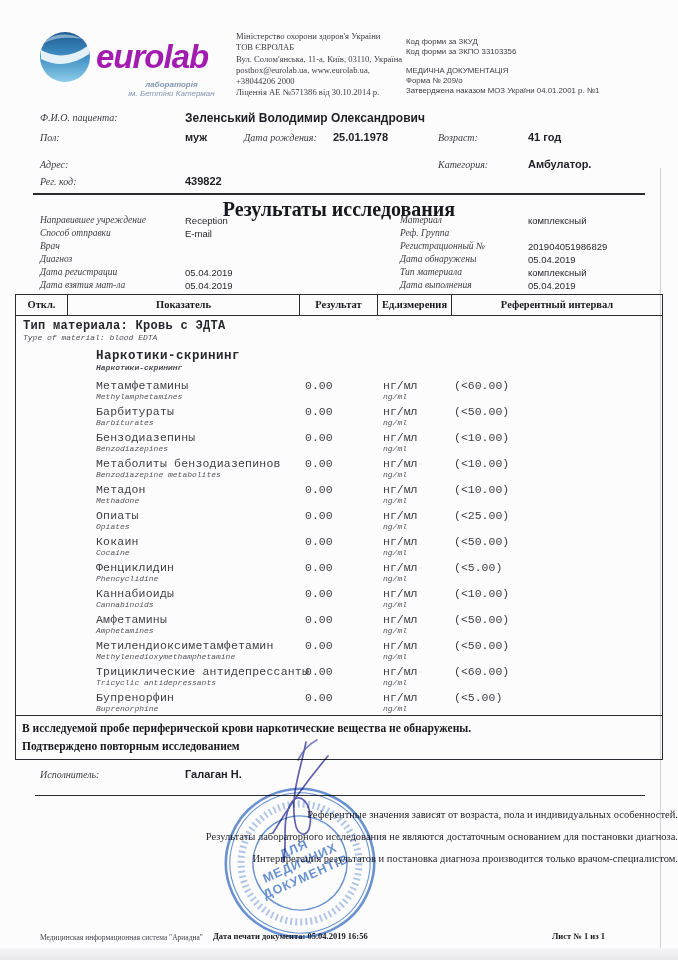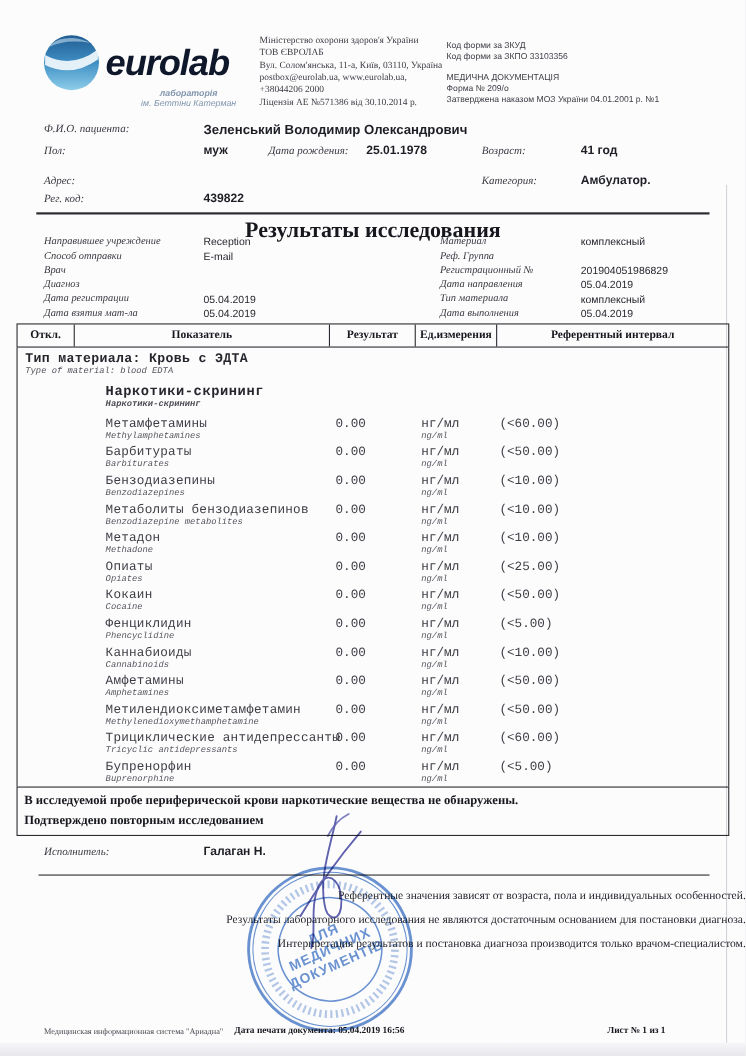--- a/index.html
+++ b/index.html
@@ -11,21 +11,21 @@
   }
   .page::after{ content:""; position:absolute; left:0; bottom:0; width:100%; height:12px;
     background:linear-gradient(#f6f6f8,#e7e7ec); }
   .edge-line{ position:absolute; left:660px; top:168px; width:1px; height:780px; background:#d2d2d8; }
 
   
   .logo-block{ position:absolute; left:38px; top:30px; width:195px; }
   .logo-row{ display:flex; align-items:center; }
   .logo-sphere{ width:54px; height:54px; flex:0 0 auto; }
   .brand{ font-family:"Liberation Sans", sans-serif; font-style:italic; font-weight:bold;
-    font-size:33px; color:#0f172a; letter-spacing:-1px; margin-left:4px; }
+    font-size:33px; color:#a21caf; letter-spacing:-1px; margin-left:4px; }
   .logo-tags{ margin-top:-4px; padding-left:72px; text-align:center;
     font-family:"Liberation Sans", sans-serif; font-style:italic; color:#8095ad; }
   .tag1{ font-size:8px; font-weight:bold; }
   .tag2{ font-size:8px; }
   .addr-block{ position:absolute; left:236px; top:31px; width:172px;
     font-size:8.6px; line-height:11.3px; color:#3b3c42; }
   .codes-block{ position:absolute; left:406px; top:37px; width:250px;
     font-family:"Liberation Sans", sans-serif; font-size:7.8px; line-height:10px; color:#3b3c42; }
   .codes-gap{ height:9px; }
 
@@ -183,21 +183,21 @@
       </div>
       <div class="info-row">
         <span class="i-label">Реф. Группа</span>
         <span class="i-value"></span>
       </div>
       <div class="info-row">
         <span class="i-label">Регистрационный №</span>
         <span class="i-value">201904051986829</span>
       </div>
       <div class="info-row">
-        <span class="i-label">Дата направления</span>
+        <span class="i-label">Дата обнаружены</span>
         <span class="i-value">05.04.2019</span>
       </div>
       <div class="info-row">
         <span class="i-label">Тип материала</span>
         <span class="i-value">комплексный</span>
       </div>
       <div class="info-row">
         <span class="i-label">Дата выполнения</span>
         <span class="i-value">05.04.2019</span>
       </div>

